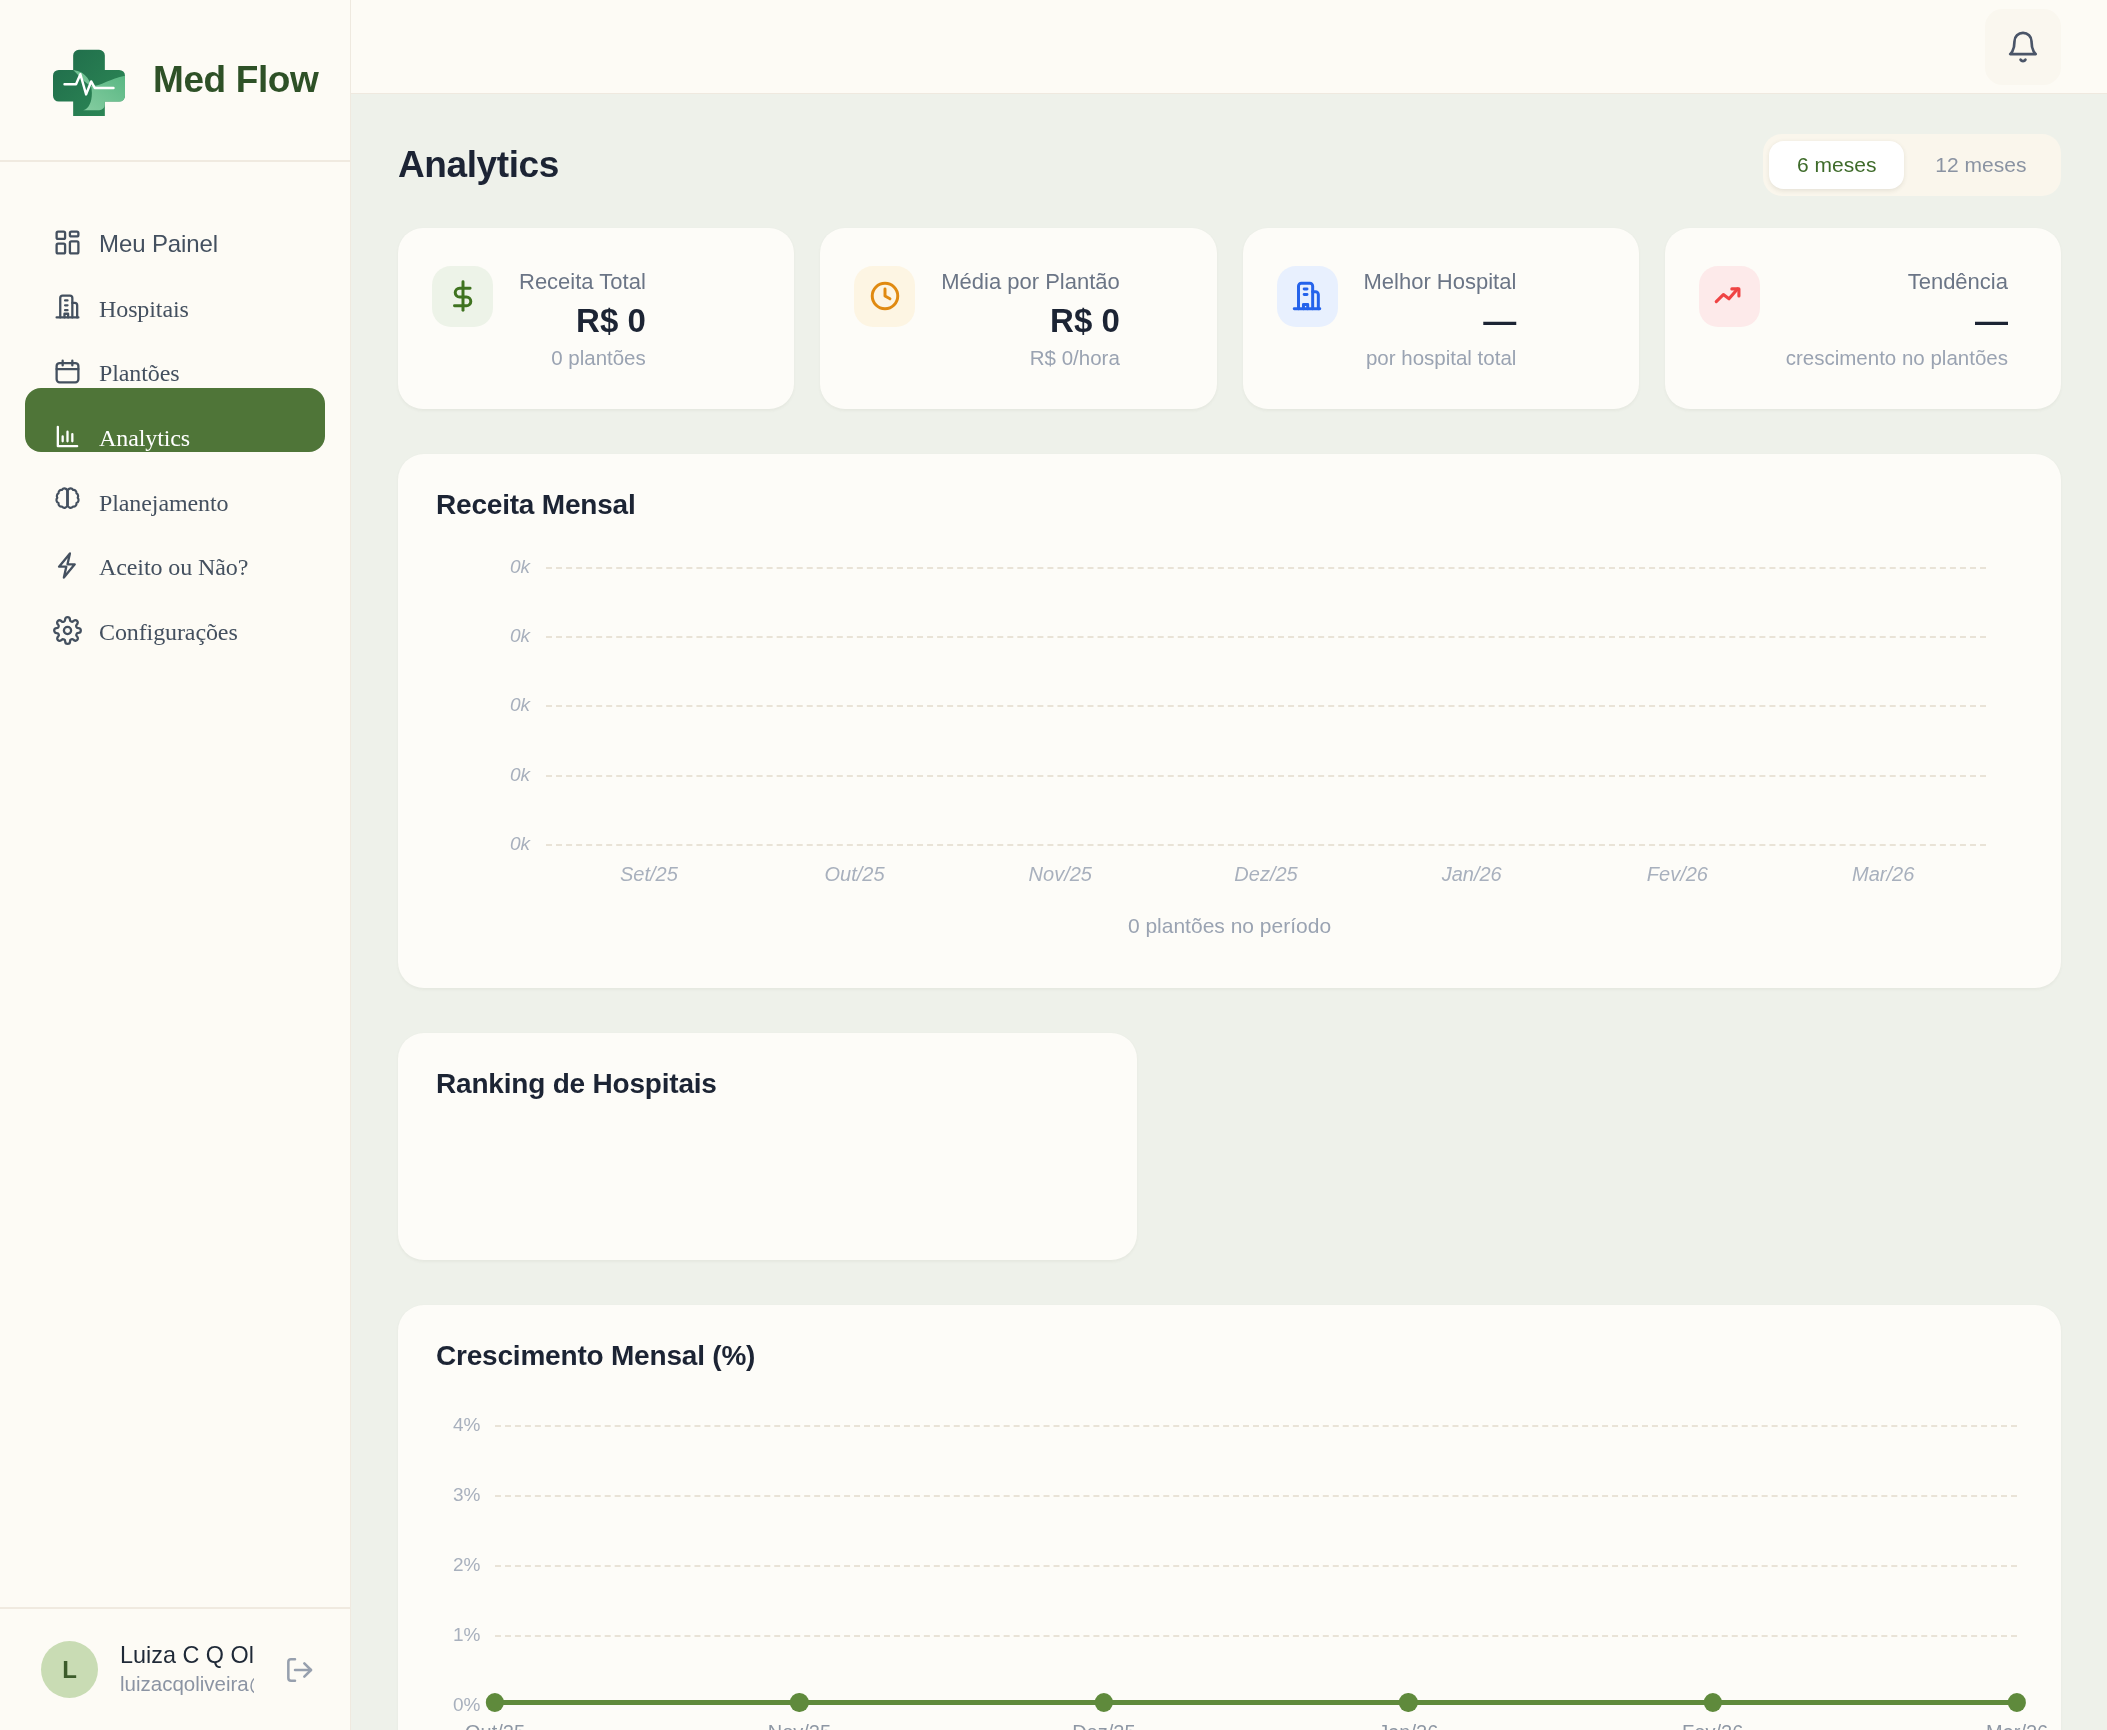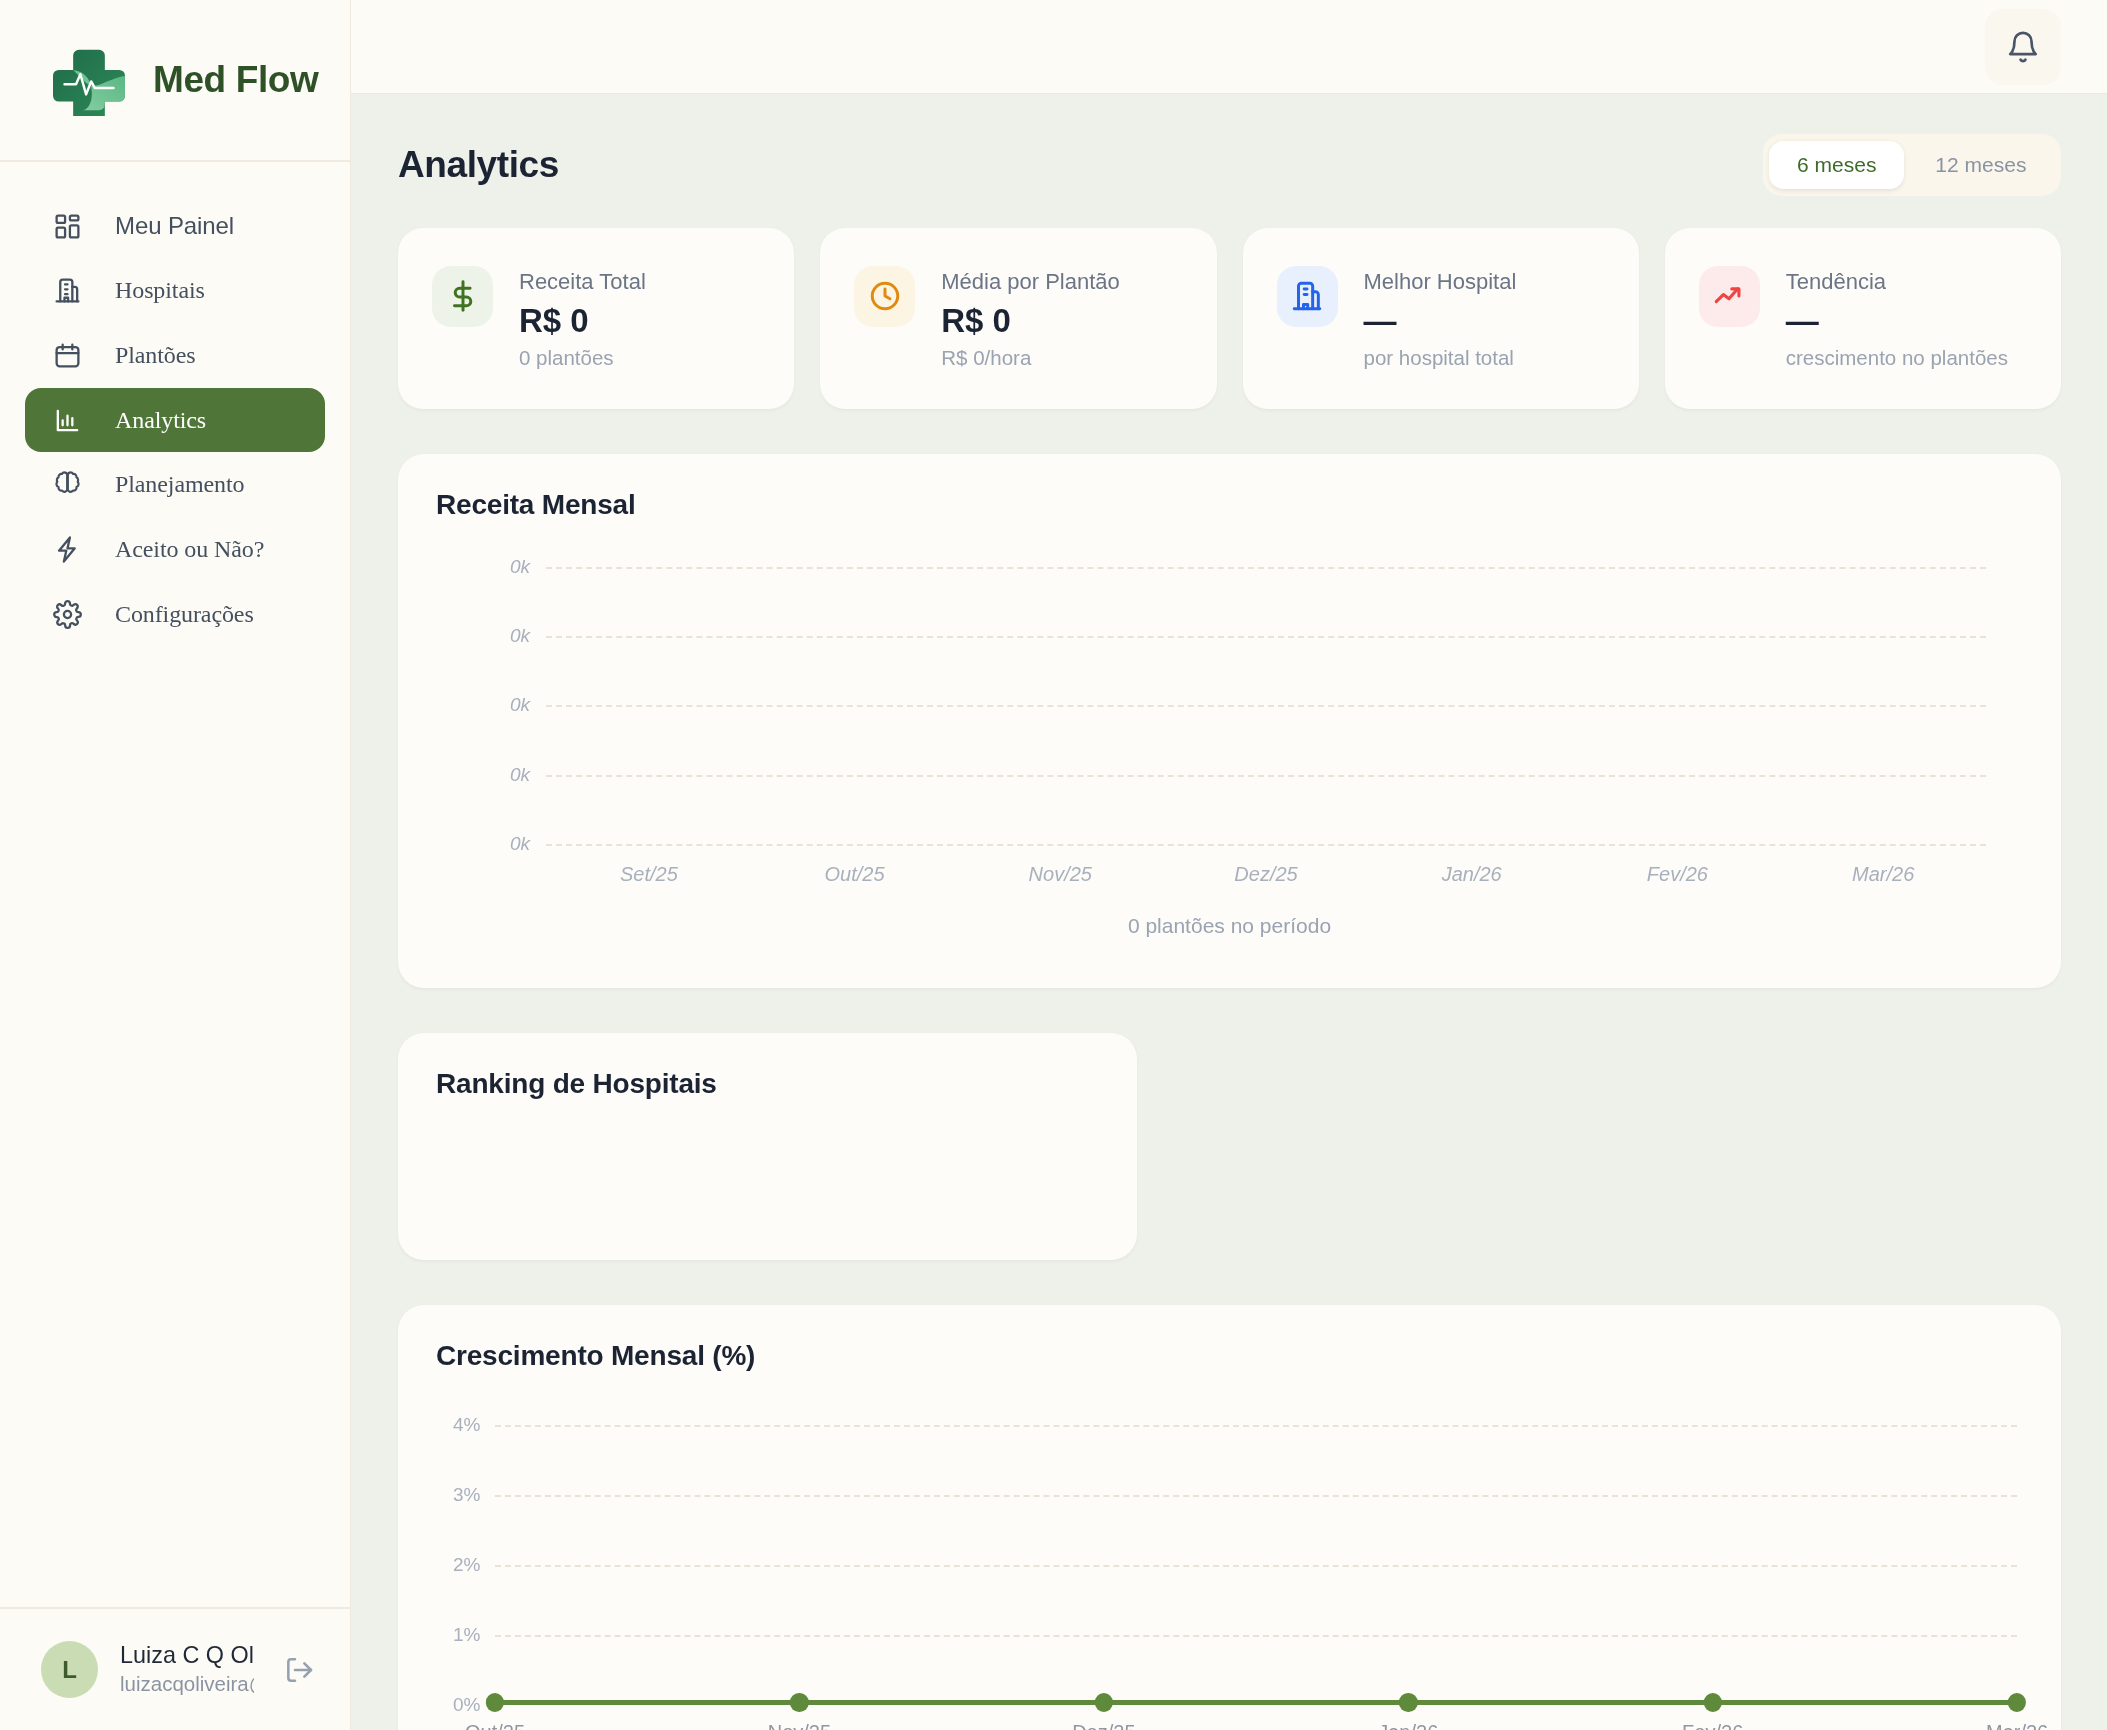--- a/index.html
+++ b/index.html
@@ -31,21 +31,21 @@
     width:72px;height:72px;position:relative;flex:0 0 72px;
   }
   .logo-mark svg{width:72px;height:72px;display:block;}
   .brand-name{
     font-size:37px;font-weight:700;color:#2E5127;letter-spacing:-0.4px;
     white-space:nowrap;
   }
 
   .nav{padding:32px 25px 0 25px;flex:1 1 auto;}
   .nav-item{
-    display:flex;align-items:center;gap:32px;
+    display:flex;align-items:flex-end;gap:16px;
     height:64px;padding:0 26px;margin-bottom:0.7px;
     border-radius:16px;cursor:pointer;
     color:#44505F;
   }
   .nav-item + .nav-item{margin-top:0px;font-family:Liberation Serif, serif;}
   .nav-item .nav-ico{width:32px;height:32px;flex:0 0 32px;display:flex;align-items:center;justify-content:center;}
   .nav-item .nav-ico svg{width:29px;height:29px;display:block;}
   .nav-label{font-size:24px;font-weight:400;letter-spacing:-0.1px;white-space:nowrap;}
   .nav-item.active{background:#4F7538;color:#FFFFFF;}
   .nav-item.active .nav-label{font-weight:500;}
@@ -101,21 +101,21 @@
     display:flex;background:#FAF6EC;border-radius:19px;padding:6.6px;gap:2.9px;
   }
   .seg-btn{
     padding:12.4px 28px;border-radius:14.6px;font-size:21px;color:#8A93A2;
     cursor:pointer;white-space:nowrap;border:none;background:transparent;
     font-family:inherit;
   }
   .seg-btn.active{background:#FFFFFF;color:#3E6B2A;font-weight:500;box-shadow:0 1.5px 4.4px rgba(60,60,40,.10);}
 
   
-  .kpi-row{display:flex;gap:26px;margin-bottom:45px;}
+  .kpi-row{display:flex;gap:26px;margin-bottom:45px;text-align:right;}
   .kpi{
     flex:1 1 0;background:#FDFCF8;border-radius:25px;
     padding:38px 34px;display:flex;align-items:flex-start;gap:26px;
     box-shadow:0 1.5px 2.9px rgba(80,80,60,.05);
     min-height:162px;
   }
   .kpi-ico{
     width:61px;height:61px;flex:0 0 61px;border-radius:19px;
     display:flex;align-items:center;justify-content:center;
   }

